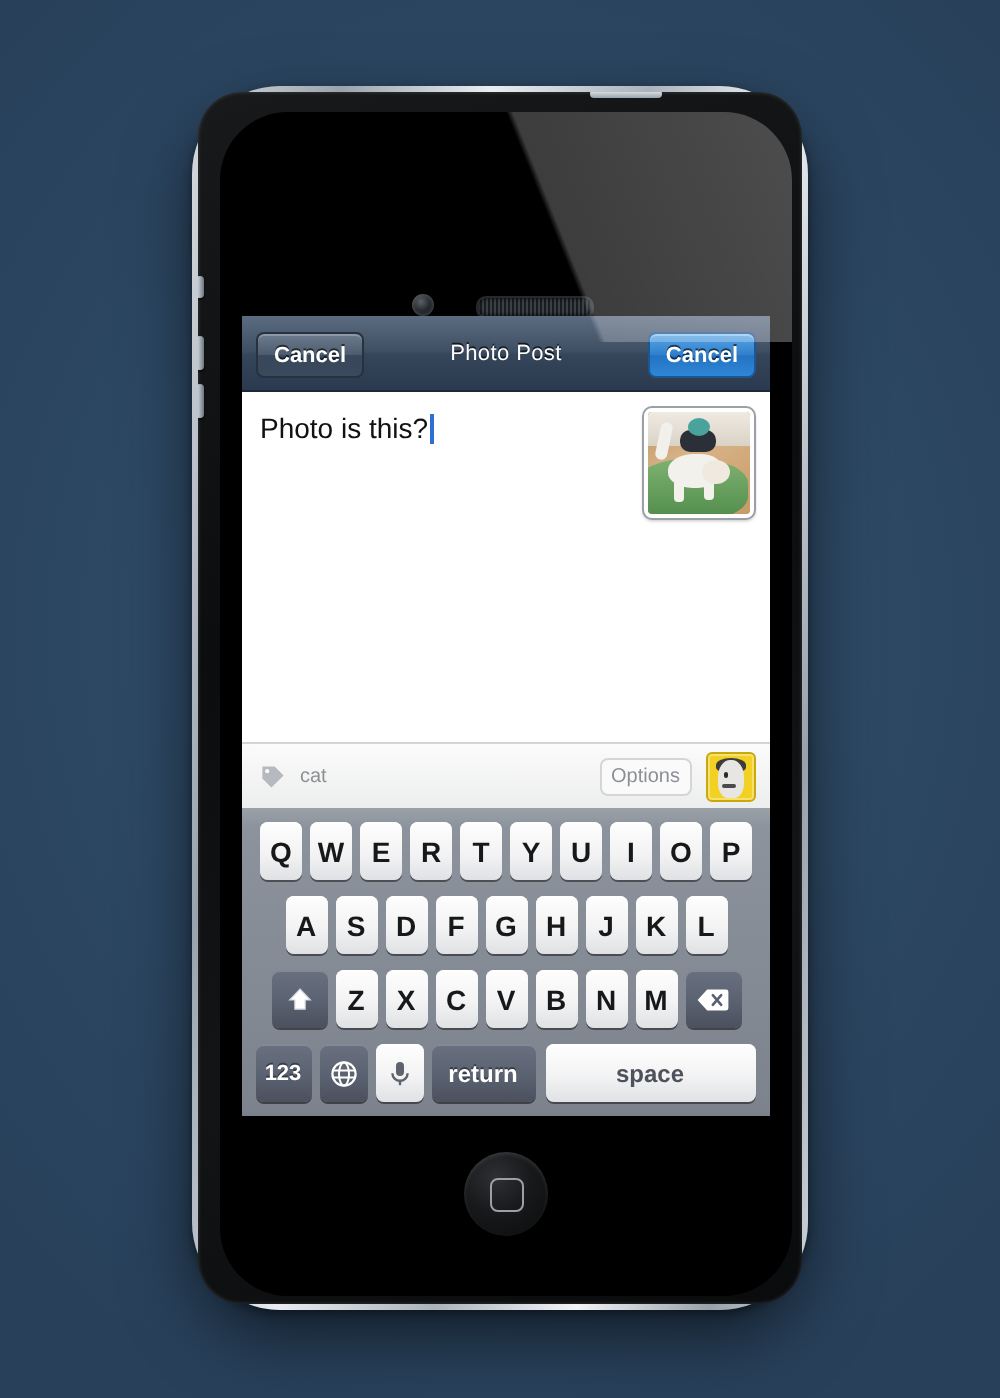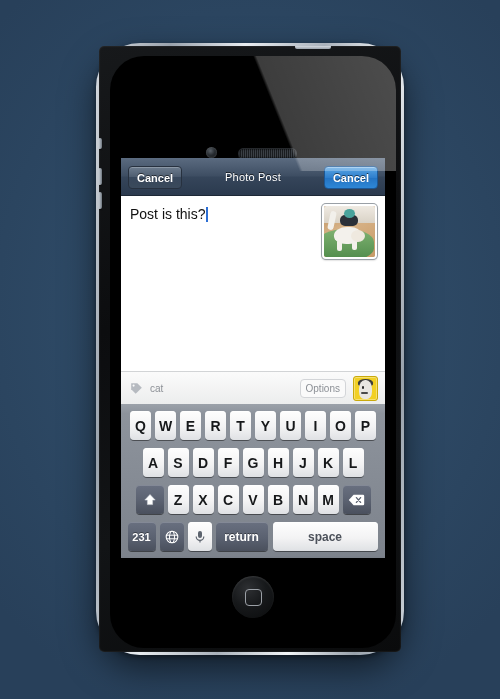--- a/index.html
+++ b/index.html
@@ -16,21 +16,21 @@
 
   
   #phone{
     position:absolute;left:96px;top:43px;width:308px;height:612px;
     border-radius:44px;
     background:linear-gradient(100deg,#d7dbe0 0%,#9aa3ad 18%,#e9edf1 36%,#aab2bb 55%,#f2f5f7 72%,#98a1ab 88%,#cdd3d9 100%);
     box-shadow:0 14px 34px rgba(0,0,0,.55), 0 2px 5px rgba(0,0,0,.4);
   }
   #phone-body{
     position:absolute;left:3px;top:3px;right:3px;bottom:3px;
-    border-radius:5px;
+    border-radius:22px;
     background:linear-gradient(160deg,#17191b 0%,#0c0d0f 40%,#121416 70%,#0a0b0c 100%);
     box-shadow:inset 0 0 2px rgba(255,255,255,.18);
     overflow:hidden;
   }
   
   .side-btn{
     position:absolute;left:-1px;width:4px;border-radius:2px;
     background:linear-gradient(90deg,#e4e8ec,#9aa2ab 60%,#6d757d);
     box-shadow:0 1px 1px rgba(0,0,0,.5);
   }
@@ -219,21 +219,21 @@
 
       <div id="screen">
 
         <div id="navbar">
           <div class="nav-btn" id="cancel-btn">Cancel</div>
           <div id="nav-title">Photo Post</div>
           <div class="nav-btn" id="publish-btn">Cancel</div>
         </div>
 
         <div id="compose">
-          <div id="compose-text"><span>Post is this?</span><span id="caret"></span></div>
+          <div id="compose-text"><span>Photo is this?</span><span id="caret"></span></div>
           <div id="photo-thumb">
             <div id="thumb-floor"></div>
             <div id="thumb-wall"></div>
             <div id="thumb-rug"></div>
             <div id="thumb-darkobj"></div>
             <div id="thumb-tealobj"></div>
             <div id="thumb-cat-tail"></div>
             <div id="thumb-cat-body"></div>
             <div id="thumb-cat-leg1"></div>
             <div id="thumb-cat-leg2"></div>
@@ -300,21 +300,21 @@
             <div class="key letter">M</div>
             <div class="key dark" id="key-delete">
               <svg width="17" height="12" viewBox="0 0 17 12">
                   <path d="M5.6 0.8H15a1.2 1.2 0 0 1 1.2 1.2v8a1.2 1.2 0 0 1-1.2 1.2H5.6L0.8 6z" fill="#fff"></path>
                   <path d="M8.4 3.6l4.2 4.8M12.6 3.6l-4.2 4.8" stroke="#5a6170" stroke-width="1.3" stroke-linecap="round"></path>
                 </svg>
             </div>
           </div>
 
           <div class="kb-row last" id="kb-row4">
-            <div class="key dark" id="key-123">231</div>
+            <div class="key dark" id="key-123">123</div>
             <div class="key dark" id="key-globe">
               <svg width="14" height="14" viewBox="0 0 14 14">
                   <circle cx="7" cy="7" r="5.8" fill="none" stroke="#fff" stroke-width="1.1"></circle>
                   <ellipse cx="7" cy="7" rx="2.5" ry="5.8" fill="none" stroke="#fff" stroke-width="1"></ellipse>
                   <path d="M1.4 5.2h11.2M1.4 8.8h11.2" stroke="#fff" stroke-width="1"></path>
                 </svg>
             </div>
             <div class="key" id="key-mic">
               <svg width="12" height="14" viewBox="0 0 12 14">
                   <rect x="4" y="1" width="4" height="7" rx="2" fill="#5d646e"></rect>

